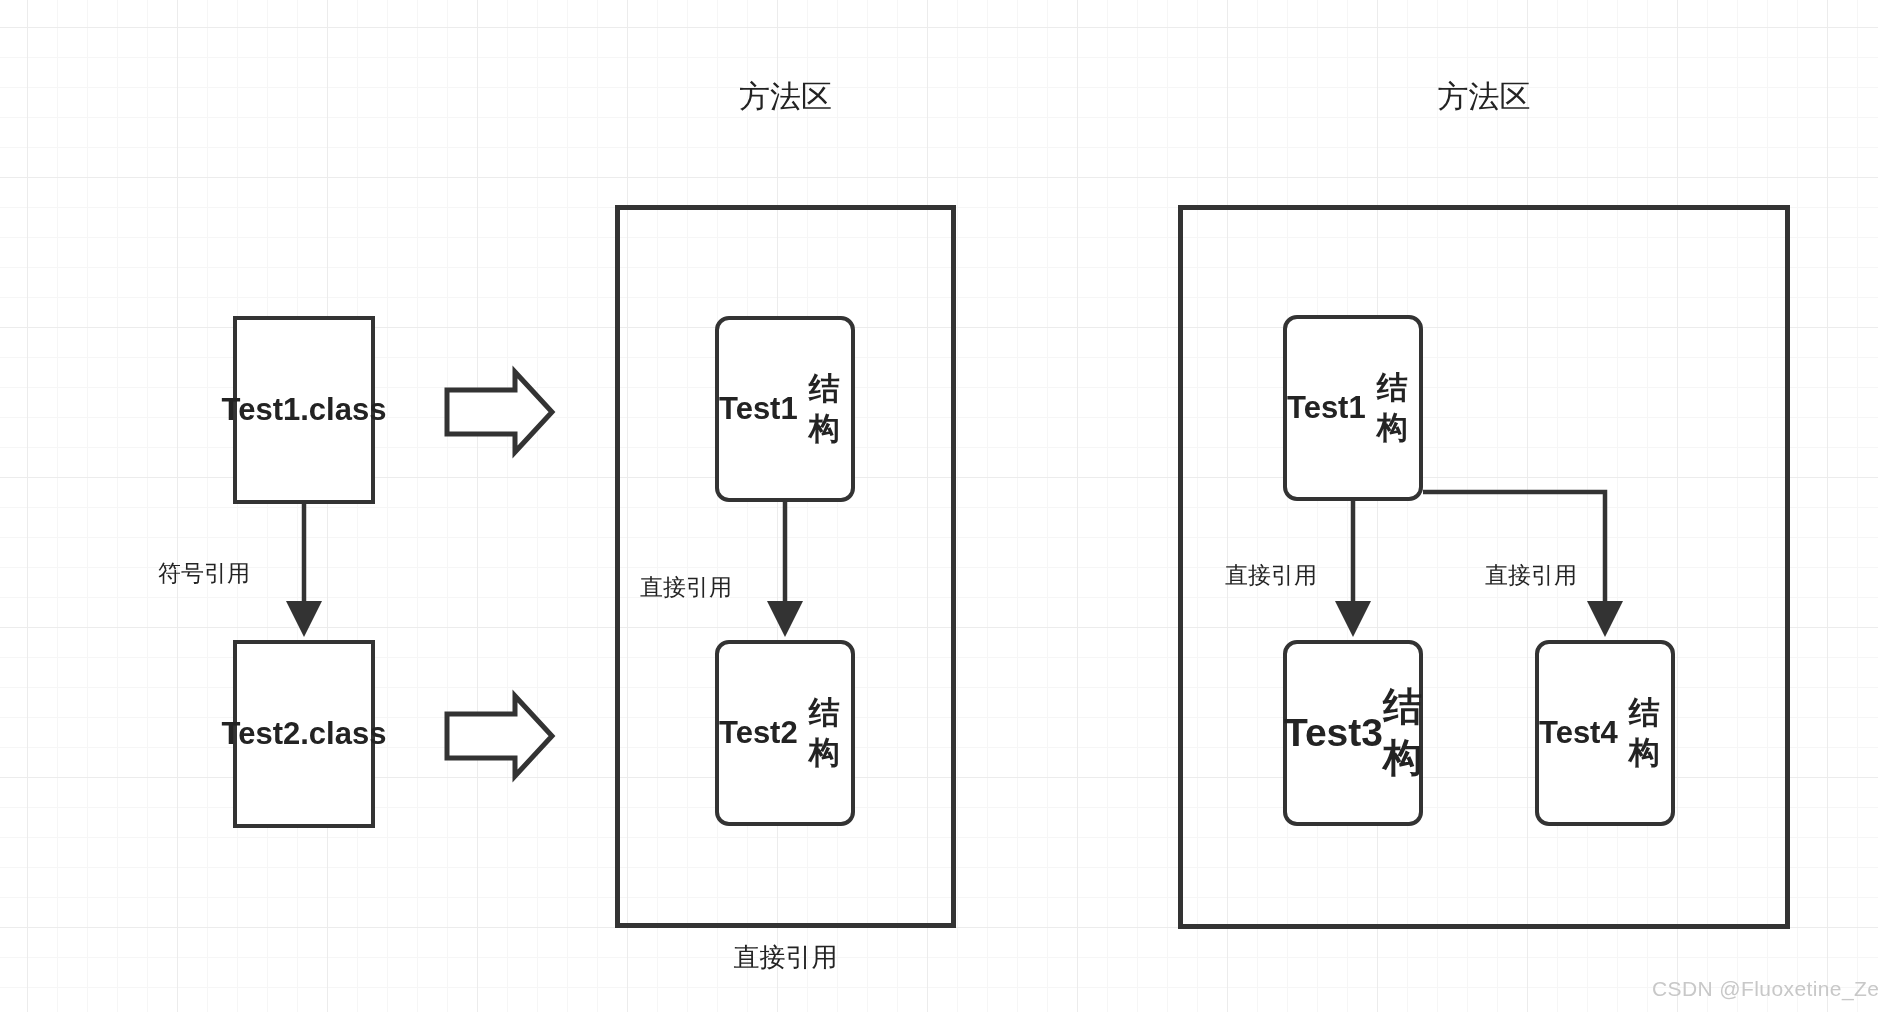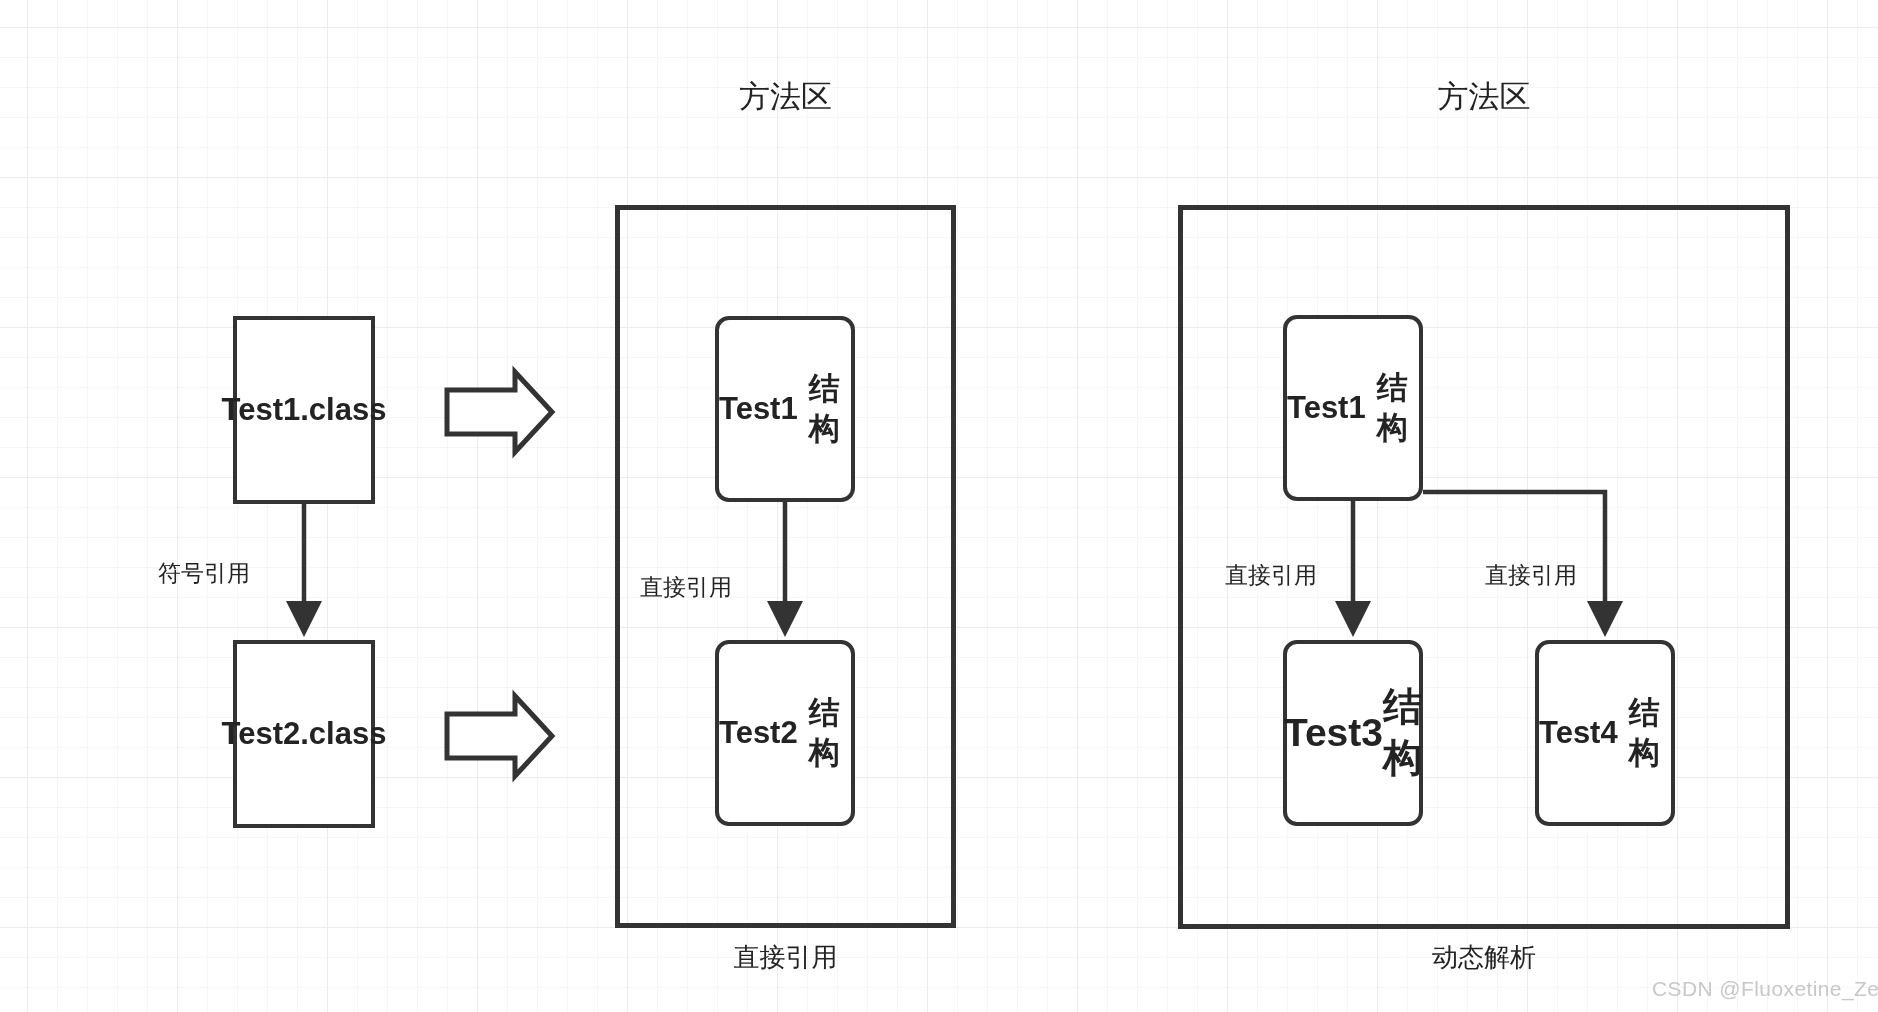--- a/index.html
+++ b/index.html
@@ -133,21 +133,20 @@
 
   <div class="region region-mid"></div>
   <div class="region region-right"></div>
 
   <div class="caption area-title" style="left:615px; top:76px; width:341px;">方法区</div>
 
   <div class="caption area-title" style="left:1178px; top:76px; width:612px;">方法区</div>
 
   <div class="caption area-footer" style="left:615px; top:940px; width:341px;">直接引用</div>
 
-  <div class="caption area-footer" style="left:1178px; top:940px; width:612px;">动态解析</div>
 
   <div class="node square node-t1class">
     <span class="ln">Test1</span>
     <span class="ln">.class</span>
   </div>
 
   <div class="node square node-t2class">
     <span class="ln">Test2</span>
     <span class="ln">.class</span>
   </div>

